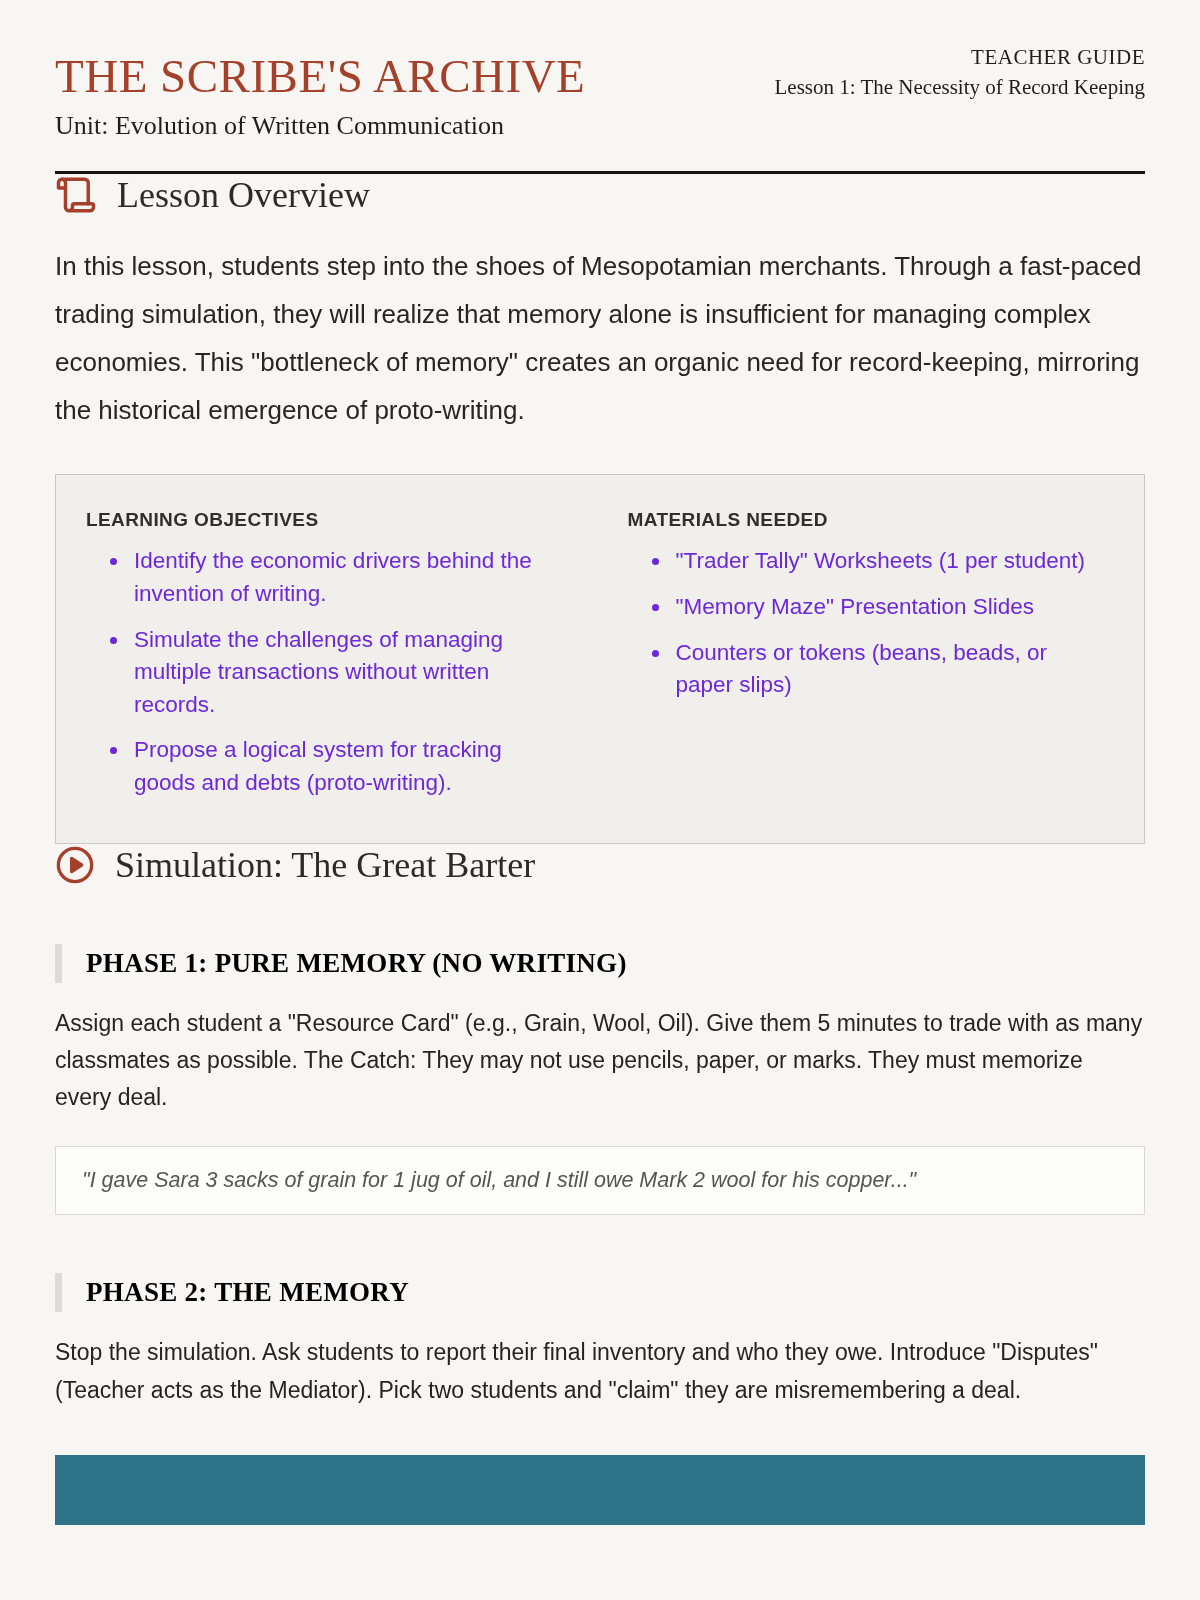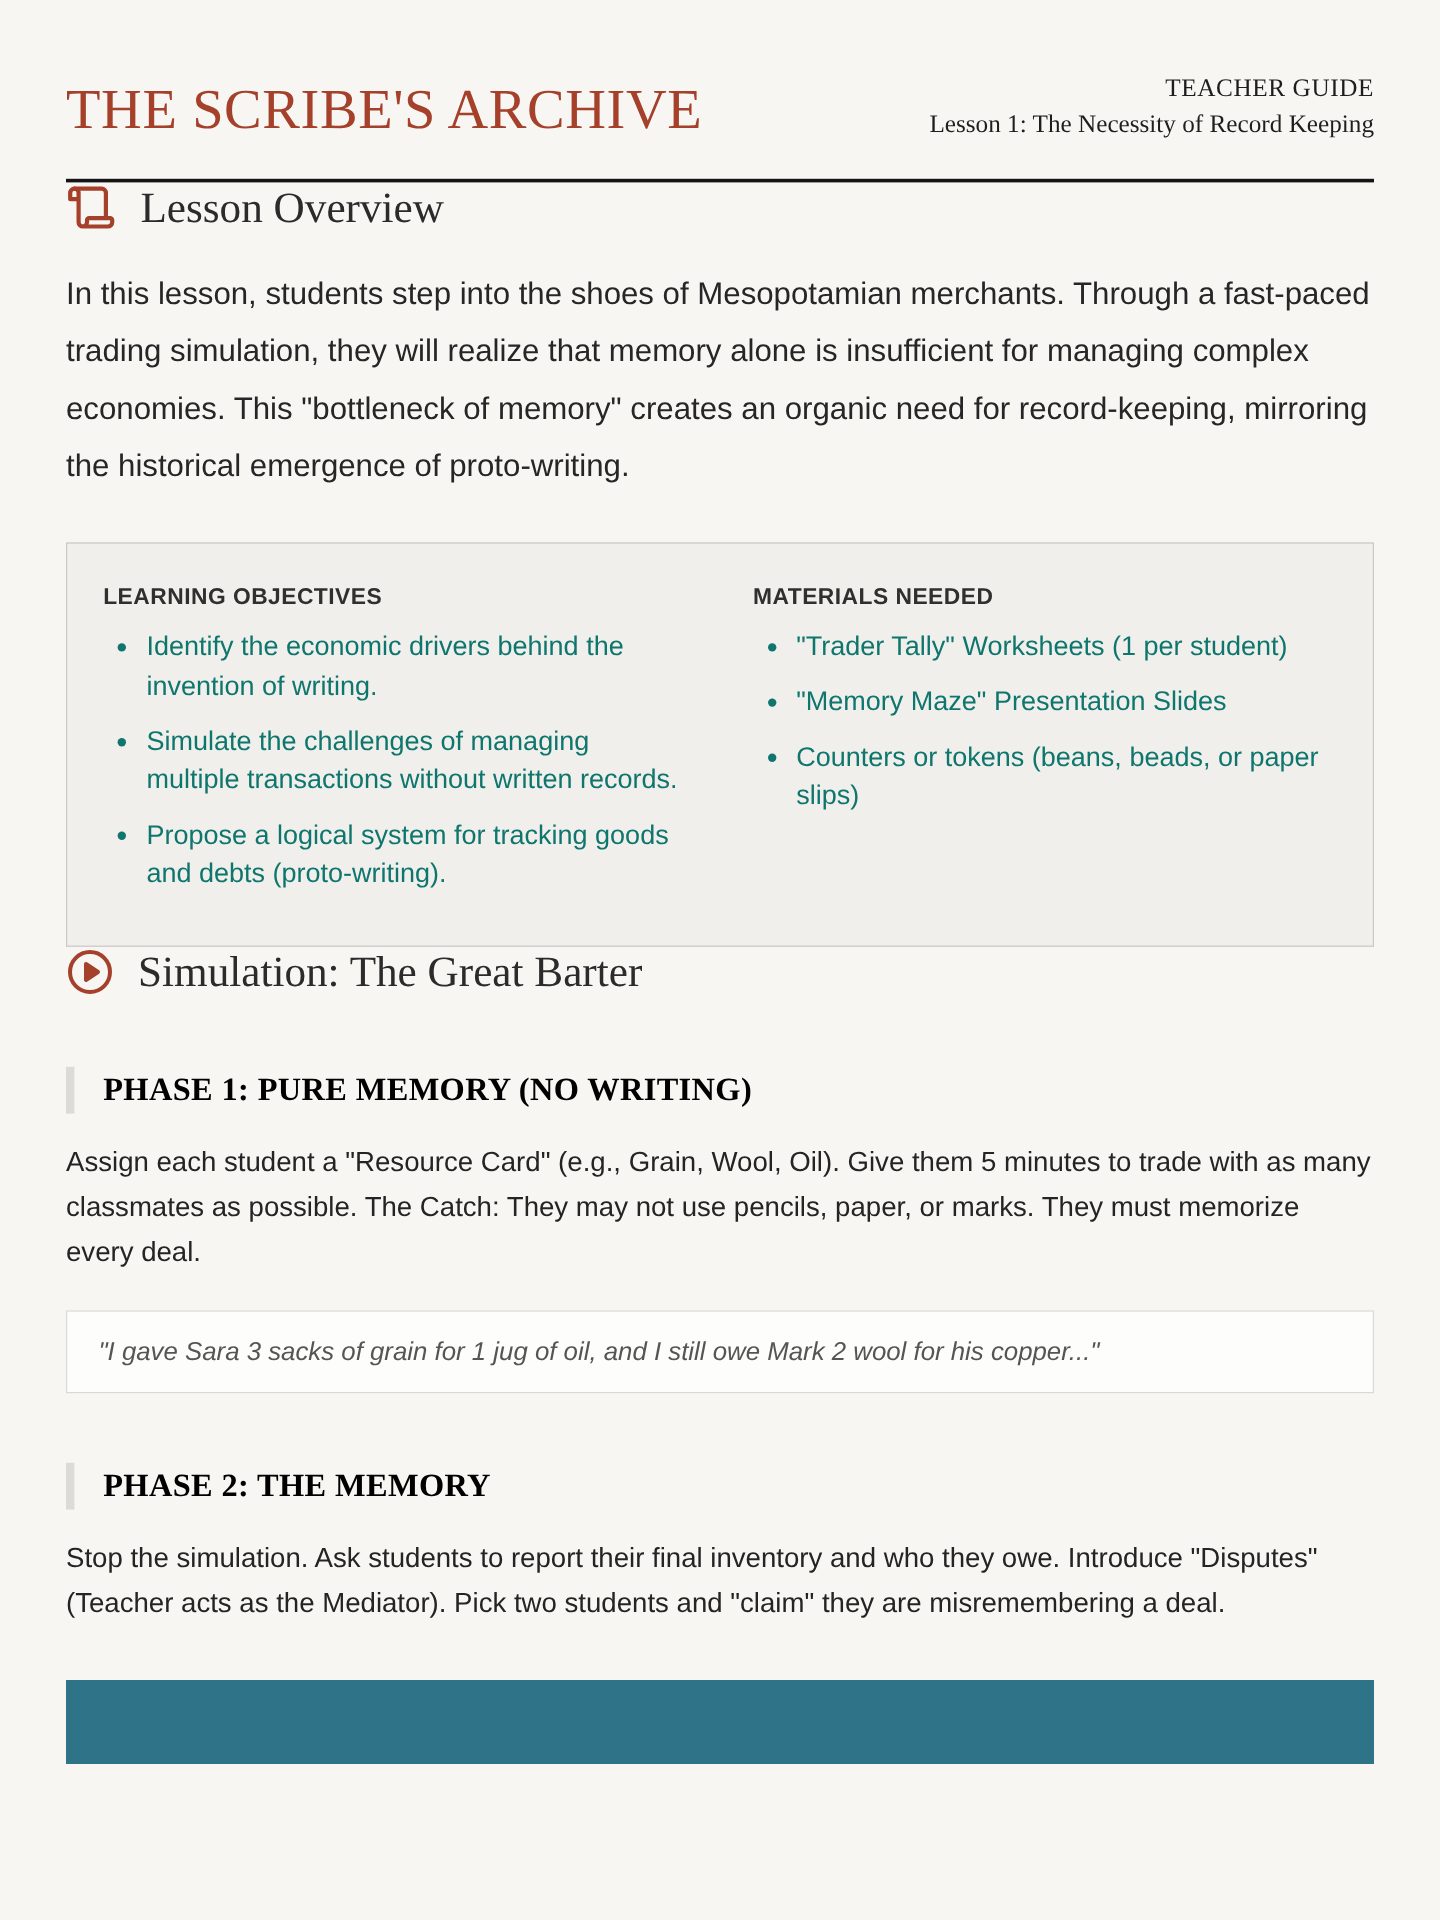--- a/index.html
+++ b/index.html
@@ -11,21 +11,21 @@
   html, body { margin: 0; padding: 0; }
   body {
     background: #f7f6f3;
     font-family: "Liberation Sans", "DejaVu Sans", sans-serif;
     color: var(--ink);
   }
   .page {
     width: 1200px;
     height: 1600px;
     margin: 0 auto;
-    padding: 58px 55px 0 55px;
+    padding: 42px 55px 0 55px;
     overflow: hidden;
     background: #f7f6f3;
   }
 
   
   .header-top {
     display: flex;
     justify-content: space-between;
     align-items: flex-end;
   }
@@ -97,25 +97,25 @@
     column-gap: 55px;
   }
   .info-col-heading {
     font-weight: 700;
     font-size: 19px;
     letter-spacing: 0.4px;
     color: #2f2f2f;
     margin-bottom: 14px;
   }
   .info-list {
-    margin: 0;
+    margin: 12px;
     padding-left: 32px;
     font-size: 22.5px;
     line-height: 1.45;
-    color: #0f766e;
+    color: #6d28d9;
   }
   .info-list li { margin-bottom: 13px; padding-left: 4px; }
 
   
   .phase-heading {
     margin-top: 58px;
     border-left: 7px solid #dcdbd6;
     padding: 4px 0 4px 24px;
     font-family: "Liberation Serif", "DejaVu Serif", serif;
     font-weight: 700;
@@ -157,20 +157,21 @@
 <div class="page">
 
   <header>
     <div class="header-top">
       <h1 class="doc-title">THE SCRIBE'S ARCHIVE</h1>
       <div class="header-right">
         <div class="guide-label">TEACHER GUIDE</div>
         <div class="lesson-label">Lesson 1: The Necessity of Record Keeping</div>
       </div>
     </div>
+    <div class="unit-line">Unit: Evolution of Written Communication</div>
     <hr class="header-rule">
   </header>
 
   <section>
     <div class="section-heading">
       <span class="icon">
         <svg viewBox="0 0 24 24" width="42" height="42" fill="none" stroke="currentColor" stroke-width="2" stroke-linecap="round" stroke-linejoin="round">
           <path d="M19 17V5a2 2 0 0 0-2-2H4"></path>
           <path d="M8 21h12a2 2 0 0 0 2-2v-1a1 1 0 0 0-1-1H11a1 1 0 0 0-1 1v1a2 2 0 1 1-4 0V5a2 2 0 1 0-4 0v3h4"></path>
         </svg>

